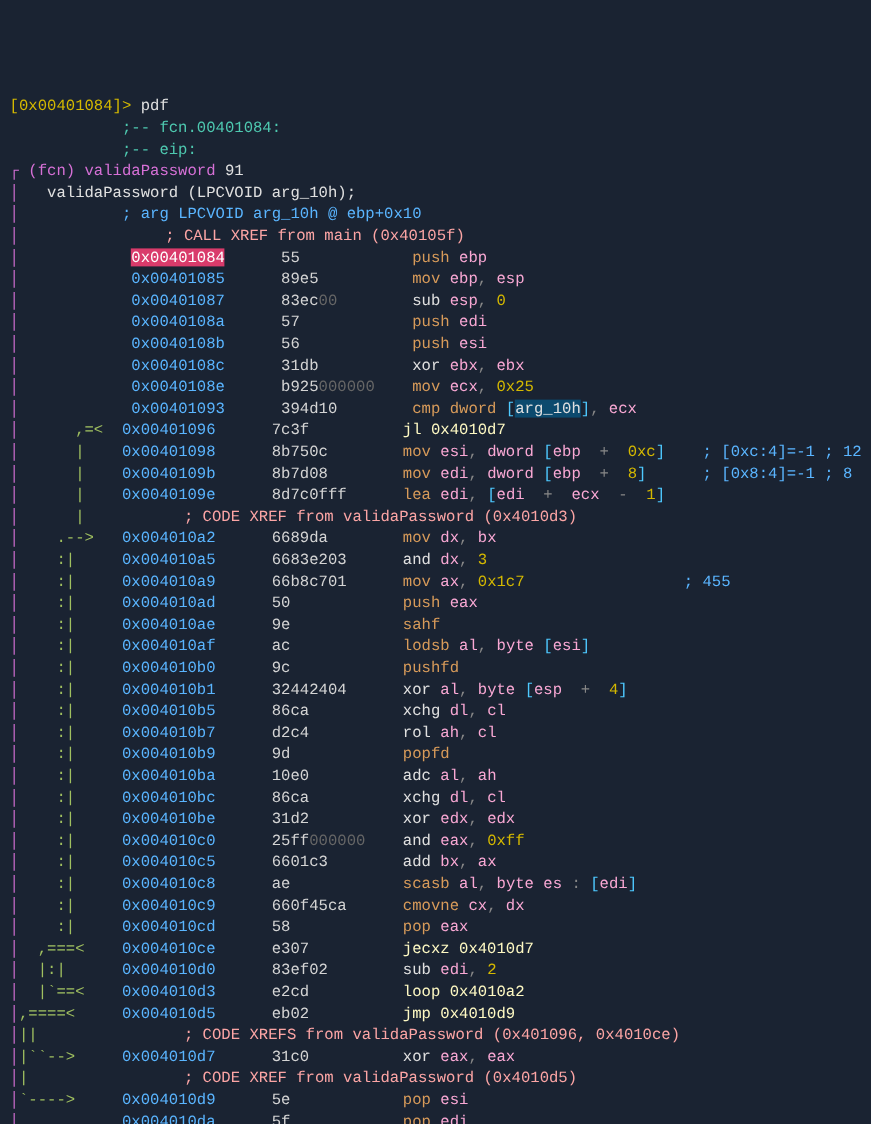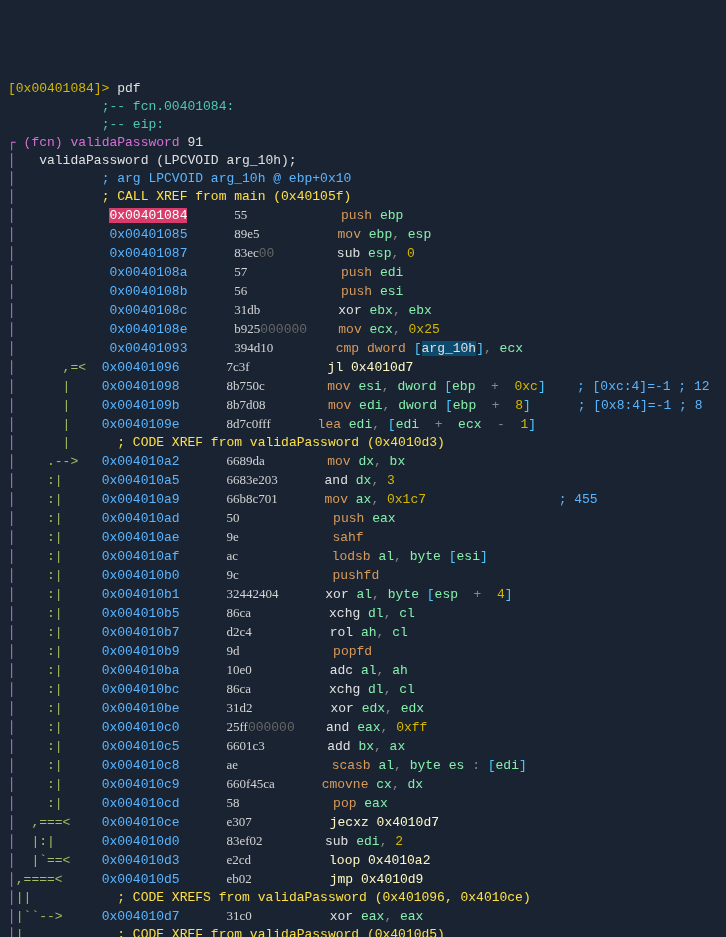--- a/index.html
+++ b/index.html
@@ -11,31 +11,31 @@
   line-height: 18px;
   color: #c0c0c0;
   white-space: pre;
 }
 .prompt { color: #d4b800; text-align: center; }
 .prompt-cmd { color: #e0e0e0; }
 .green { color: #4ec9b0; }
 .magenta { color: #d670d6; }
 .hl-addr { background: #d93b6b; color: #fff; }
 .addr { color: #5ab5ff; }
-.hex { color: #d4d4d4; font-family: Liberation Serif, serif; }
+.hex { color: #d4d4d4; }
 .hex-dim { color: #666; }
 .mnem-white { color: #e0e0e0; }
 .mnem-orange { color: #d89b5a; }
 .mnem-green { color: #fef9c3; }
-.reg { color: #86efac; }
+.reg { color: #f9a8d4; }
 .num { color: #d4b800; }
 .punct { color: #888; }
 .bracket { color: #4ec9ff; }
 .arghl { background: #0c4a6e; color: #e0e0e0; }
-.xref { color: #fde047; }
+.xref { color: #fca5a5; margin-left: 36px; }
 .flow { color: #a0c060; }
 </style>
 </head>
 <body>
 
 
 
 <div id="out"><span class="prompt">[0x00401084]&gt;</span> <span class="prompt-cmd">pdf</span>
             <span class="green">;-- fcn.00401084:</span>
             <span class="green">;-- eip:</span>

